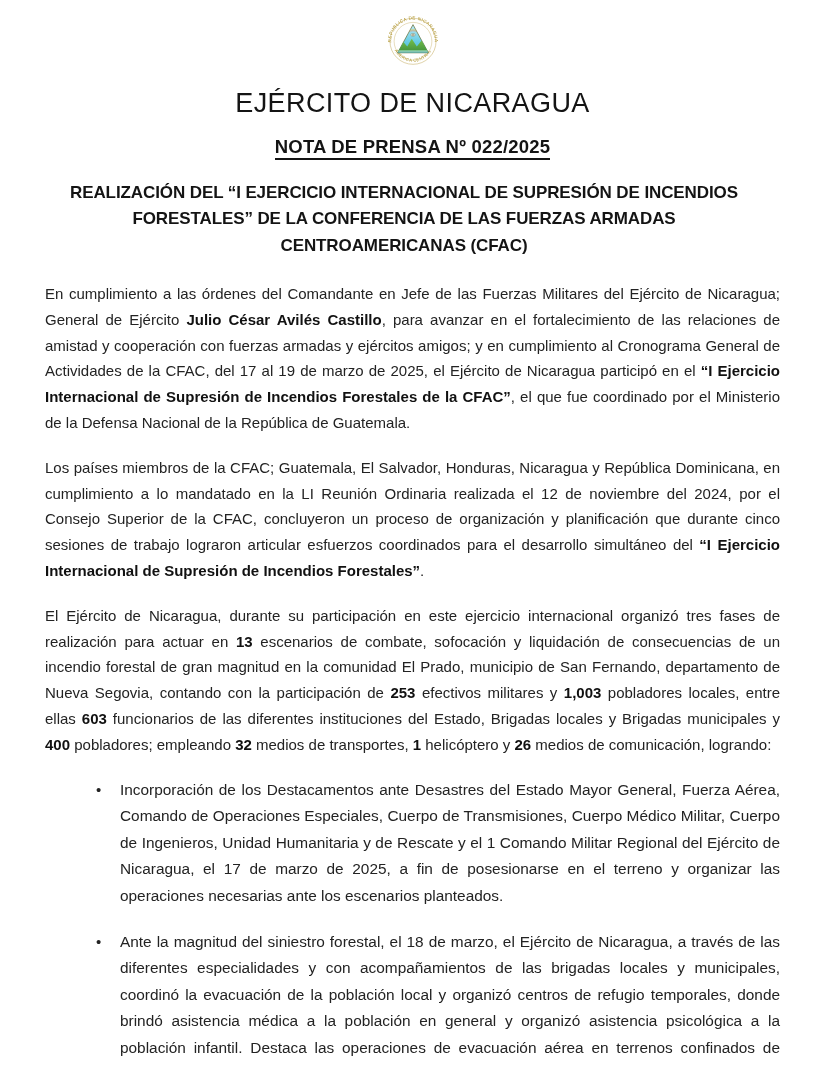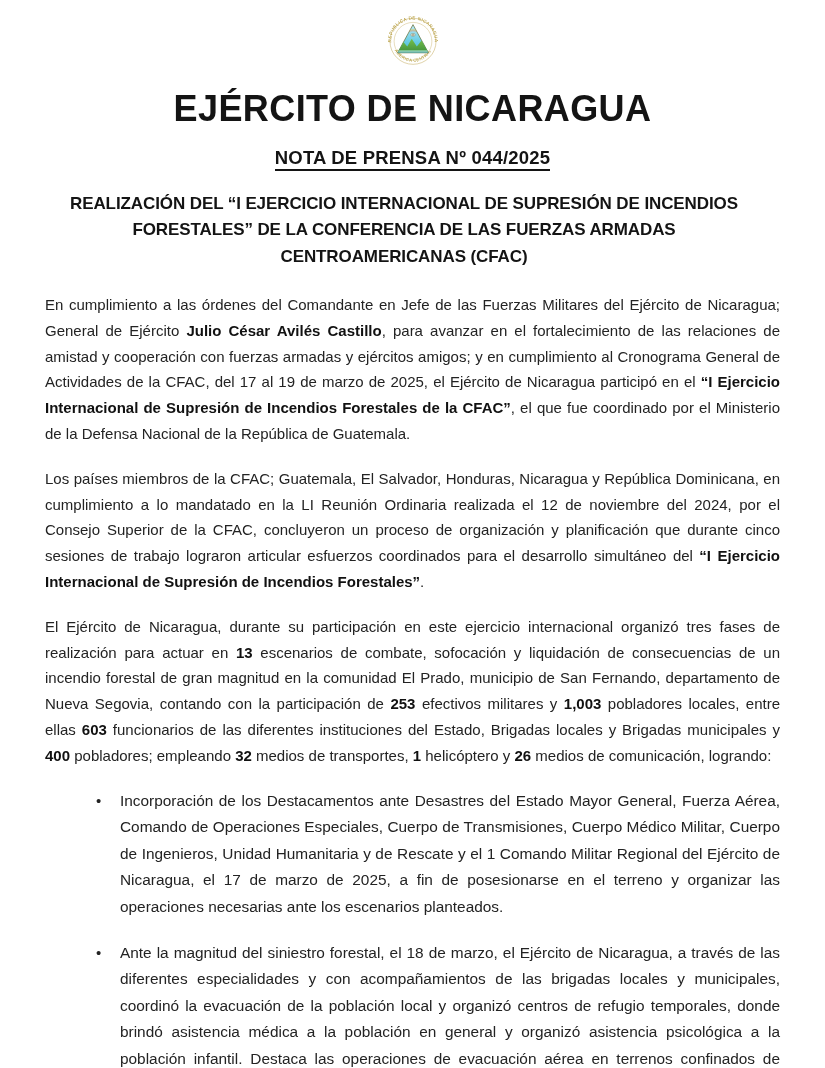--- a/index.html
+++ b/index.html
@@ -36,22 +36,22 @@
   }
   .emblem {
     width: 66px;
     height: 64px;
     display: block;
   }
 
   
   .org-title {
     text-align: center;
-    font-size: 36px;
-    font-weight: bold;
+    font-size: 27px;
+    font-weight: normal;
     letter-spacing: 0.4px;
     margin: 8px 0 0 0;
     color: #141414;
   }
   .press-note {
     text-align: center;
     margin: 17px 0 0 0;
   }
   .press-note span {
     font-size: 18.5px;
@@ -154,21 +154,21 @@
         <path d="M34,45.6 A 16,10 0 0 1 66,45.6" fill="none" stroke="#e07a4a" stroke-width="1" opacity="0.7"></path>
         <ellipse cx="50" cy="42" rx="3.3" ry="2.3" fill="#f2f2e4" stroke="#6a6a45" stroke-width="0.6"></ellipse>
         <circle cx="50" cy="42" r="1.1" fill="#4a3a20"></circle>
       </g>
     </svg>
   </div>
 
   <h1 class="org-title">EJÉRCITO DE NICARAGUA</h1>
 
   <div class="press-note">
-    <span>NOTA DE PRENSA Nº 044/2025</span>
+    <span>NOTA DE PRENSA Nº 022/2025</span>
   </div>
 
   <h2 class="doc-title">REALIZACIÓN DEL “I EJERCICIO INTERNACIONAL DE SUPRESIÓN DE INCENDIOS FORESTALES” DE LA CONFERENCIA DE LAS FUERZAS ARMADAS CENTROAMERICANAS (CFAC)</h2>
 
   <div class="body-copy">
 
     <p class="para"><span>En cumplimiento a las órdenes del Comandante en Jefe de las Fuerzas Militares del Ejército de Nicaragua; General de Ejército </span><b>Julio César Avilés Castillo</b><span>, para avanzar en el fortalecimiento de las relaciones de amistad y cooperación con fuerzas armadas y ejércitos amigos; y en cumplimiento al Cronograma General de Actividades de la CFAC, del 17 al 19 de marzo de 2025, el Ejército de Nicaragua participó en el </span><b>“I Ejercicio Internacional de Supresión de Incendios Forestales de la CFAC”</b><span>, el que fue coordinado por el Ministerio de la Defensa Nacional de la República de Guatemala.</span></p>
 
     <p class="para"><span>Los países miembros de la CFAC; Guatemala, El Salvador, Honduras, Nicaragua y República Dominicana, en cumplimiento a lo mandatado en la LI Reunión Ordinaria realizada el 12 de noviembre del 2024, por el Consejo Superior de la CFAC, concluyeron un proceso de organización y planificación que durante cinco sesiones de trabajo lograron articular esfuerzos coordinados para el desarrollo simultáneo del </span><b>“I Ejercicio Internacional de Supresión de Incendios Forestales”</b><span>.</span></p>
 

